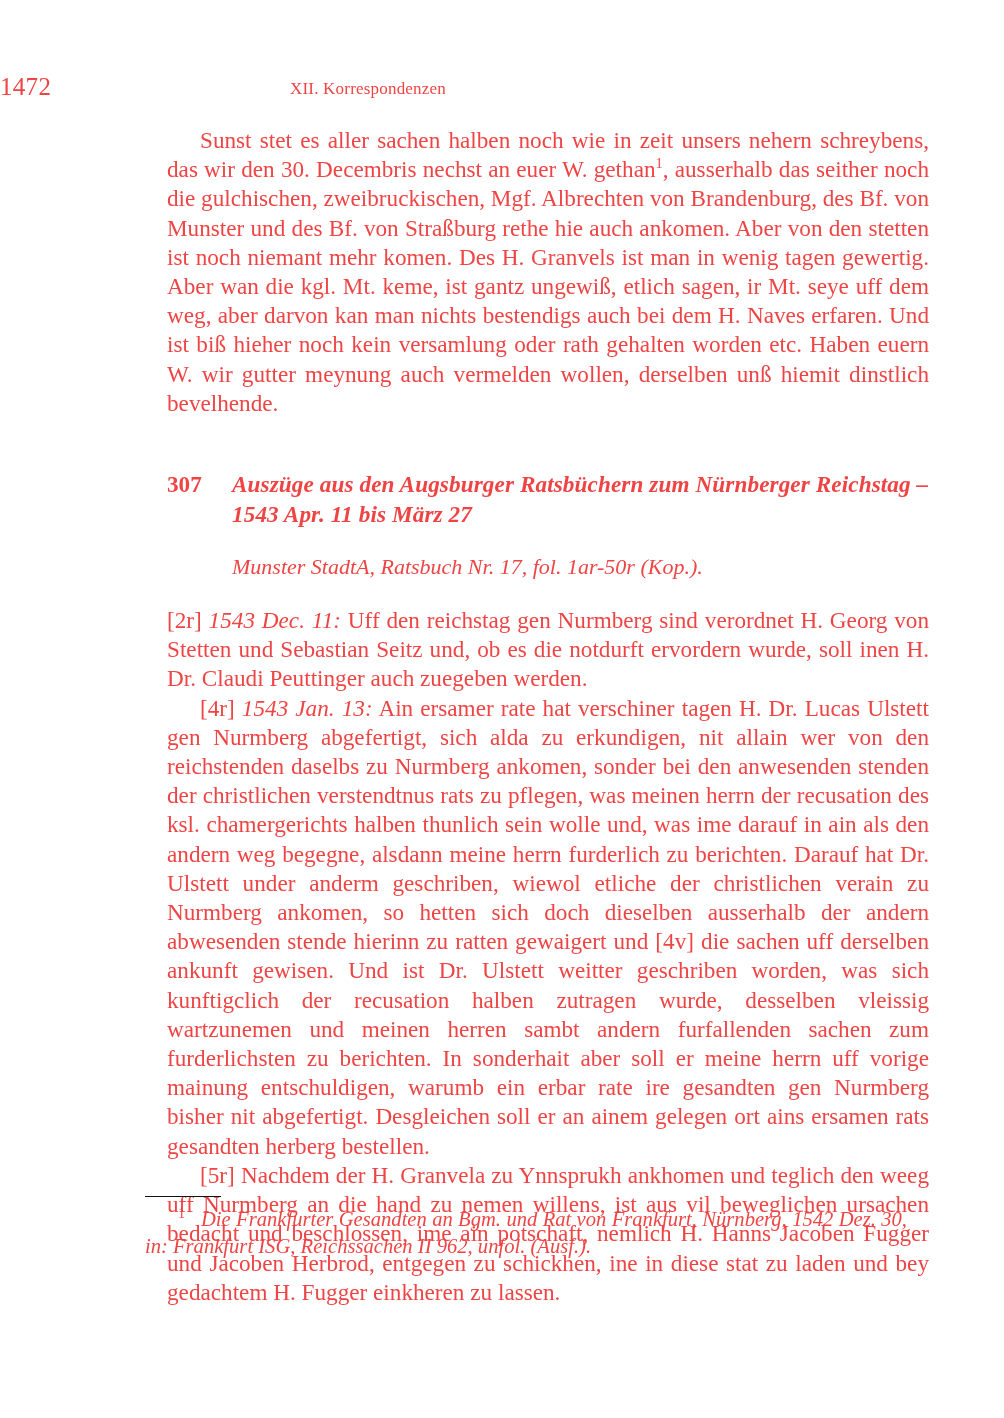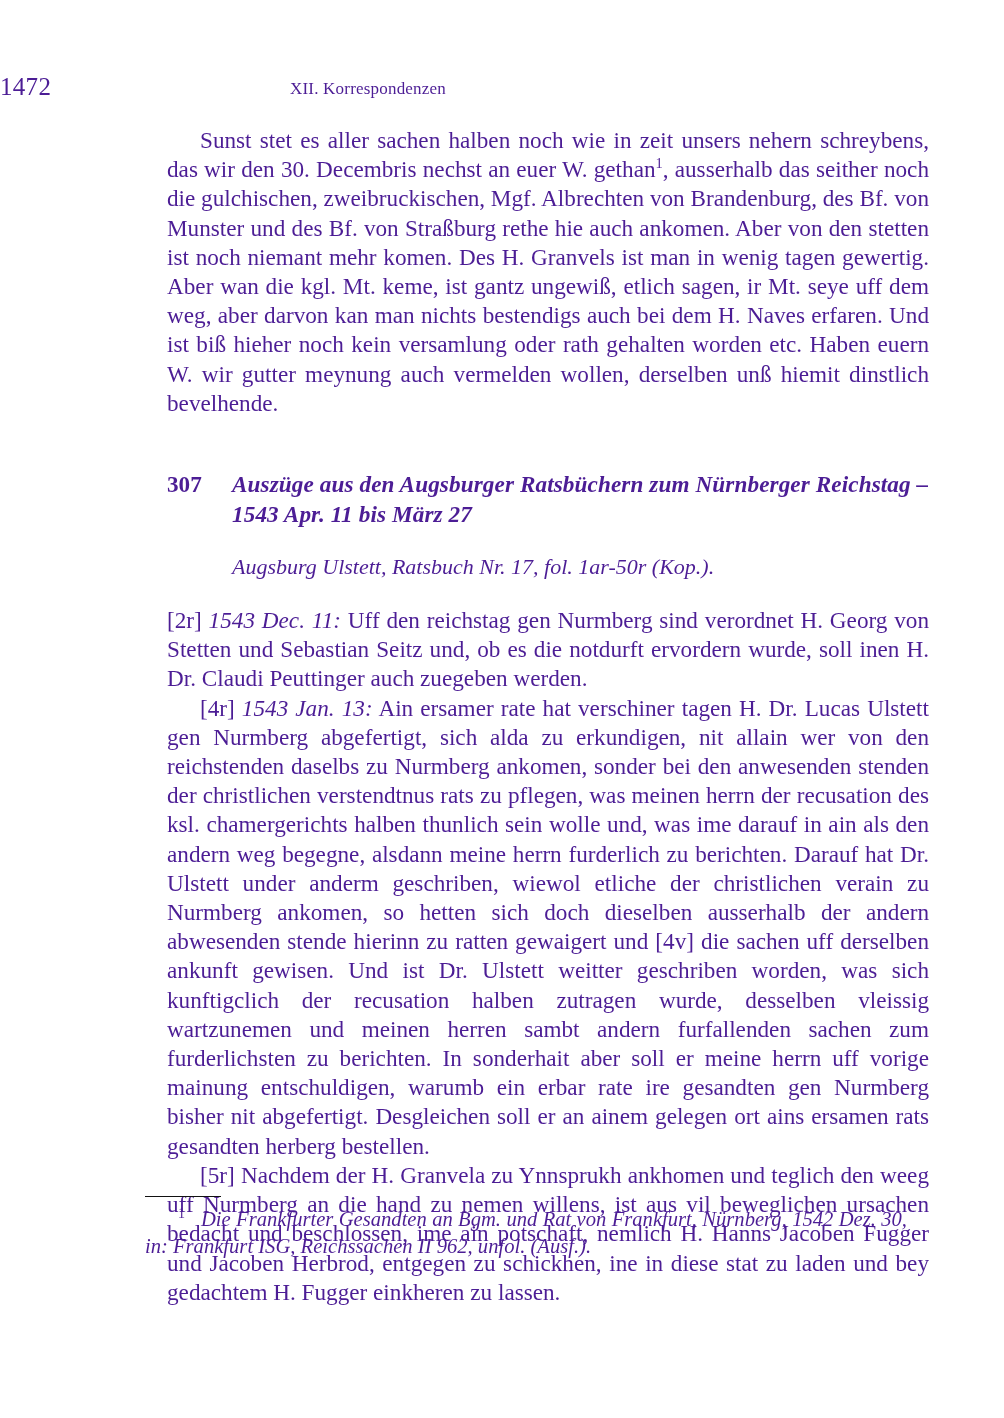--- a/index.html
+++ b/index.html
@@ -9,21 +9,21 @@
     background: #ffffff;
   }
   .page {
     position: relative;
     width: 1004px;
     height: 1418px;
     background: #ffffff;
     margin: 0 auto;
     overflow: hidden;
     font-family: "Liberation Serif", "DejaVu Serif", serif;
-    color: #4c1d95;
+    color: #ef4444;
   }
   .content {
     position: absolute;
     left: 167px;
     top: 0;
     width: 762px;
   }
 
   
   .running-head {
@@ -158,21 +158,21 @@
 
   <div class="content" style="top:120px;">
 
     <p class="body-para indent para-block-1"><span>Sunst stet es aller sachen halben noch wie in zeit unsers nehern schreybens, das wir den 30. Decembris nechst an euer W. gethan</span><sup class="fn-ref">1</sup><span>, ausserhalb das seither noch die gulchischen, zweibruckischen, Mgf. Albrechten von Brandenburg, des Bf. von Munster und des Bf. von Straßburg rethe hie auch ankomen. Aber von den stetten ist noch niemant mehr komen. Des H. Granvels ist man in wenig tagen gewertig. Aber wan die kgl. Mt. keme, ist gantz ungewiß, etlich sagen, ir Mt. seye uff dem weg, aber darvon kan man nichts bestendigs auch bei dem H. Naves erfaren. Und ist biß hieher noch kein versamlung oder rath gehalten worden etc. Haben euern W. wir gutter meynung auch vermelden wollen, derselben unß hiemit dinstlich bevelhende.</span></p>
 
     <div class="section-heading">
       <span class="section-number">307</span>
       <span class="section-title">Auszüge aus den Augsburger Ratsbüchern zum Nürnberger Reichstag – 1543 Apr. 11 bis März 27</span>
     </div>
 
-    <div class="source-line">Augsburg Ulstett, Ratsbuch Nr. 17, fol. 1ar-50r (Kop.).</div>
+    <div class="source-line">Munster StadtA, Ratsbuch Nr. 17, fol. 1ar-50r (Kop.).</div>
 
     <div class="entries">
 
       <p class="entry-para"><span class="folio-mark">[2r]</span><span> </span><span class="entry-date">1543 Dec. 11:</span><span> </span><span>Uff den reichstag gen Nurmberg sind verordnet H. Georg von Stetten und Sebastian Seitz und, ob es die notdurft ervordern wurde, soll inen H. Dr. Claudi Peuttinger auch zuegeben werden.</span></p>
 
       <p class="entry-para indent"><span class="folio-mark">[4r]</span><span> </span><span class="entry-date">1543 Jan. 13:</span><span> </span><span>Ain ersamer rate hat verschiner tagen H. Dr. Lucas Ulstett gen Nurmberg abgefertigt, sich alda zu erkundigen, nit allain wer von den reichstenden daselbs zu Nurmberg ankomen, sonder bei den anwesenden stenden der christlichen verstendtnus rats zu pflegen, was meinen herrn der recusation des ksl. chamergerichts halben thunlich sein wolle und, was ime darauf in ain als den andern weg begegne, alsdann meine herrn furderlich zu berichten. Darauf hat Dr. Ulstett under anderm geschriben, wiewol etliche der christlichen verain zu Nurmberg ankomen, so hetten sich doch dieselben ausserhalb der andern abwesenden stende hierinn zu ratten gewaigert und</span><span> </span><span class="folio-mark">[4v]</span><span> </span><span>die sachen uff derselben ankunft gewisen. Und ist Dr. Ulstett weitter geschriben worden, was sich kunftigclich der recusation halben zutragen wurde, desselben vleissig wartzunemen und meinen herren sambt andern furfallenden sachen zum furderlichsten zu berichten. In sonderhait aber soll er meine herrn uff vorige mainung entschuldigen, warumb ein erbar rate ire gesandten gen Nurmberg bisher nit abgefertigt. Desgleichen soll er an ainem gelegen ort ains ersamen rats gesandten herberg bestellen.</span></p>
 
       <p class="entry-para indent"><span class="folio-mark">[5r]</span><span> </span><span>Nachdem der H. Granvela zu Ynnsprukh ankhomen und teglich den weeg uff Nurmberg an die hand zu nemen willens, ist aus vil beweglichen ursachen bedacht und beschlossen, ime ain potschaft, nemlich H. Hanns Jacoben Fugger und Jacoben Herbrod, entgegen zu schickhen, ine in diese stat zu laden und bey gedachtem H. Fugger einkheren zu lassen.</span></p>
 
     </div>

